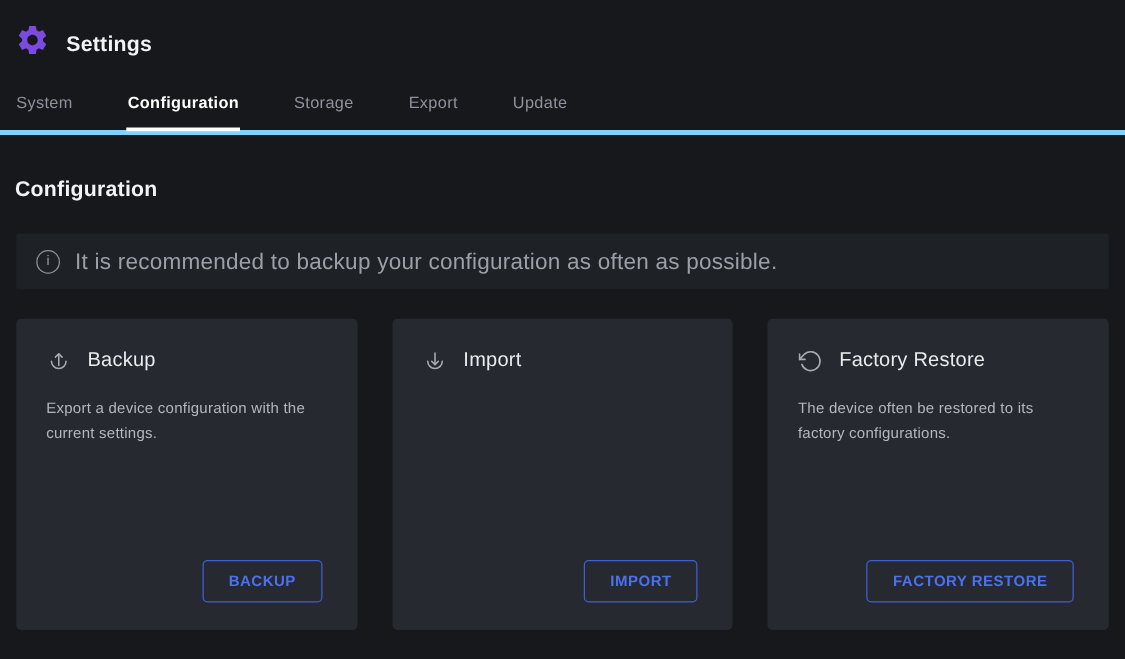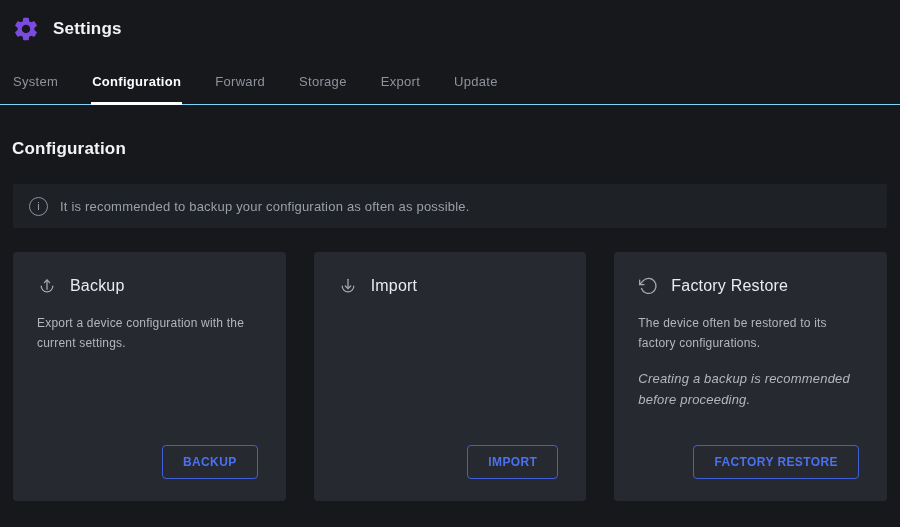--- a/index.html
+++ b/index.html
@@ -3,40 +3,40 @@
 <meta charset="utf-8">
 <style>
   * { margin:0; padding:0; box-sizing:border-box; }
   html,body { width:900px; height:527px; overflow:hidden; }
   body {
     background:#17181c;
     font-family:"Liberation Sans", sans-serif;
     color:#c6c9ce;
   }
   
-  .app-header { display:flex; align-items:center; gap:13px; padding:12px 12px 0 12px; height:46px; }
+  .app-header { display:flex; align-items:flex-end; gap:13px; padding:12px 12px 0 12px; height:46px; }
   .app-header .gear { width:28px; height:28px; display:inline-flex; }
   .app-title { font-size:17px; font-weight:700; color:#f2f3f5; letter-spacing:0.2px; }
 
   
-  .tabs { display:flex; gap:32px; padding:0 12px; margin-top:20px; border-bottom:1px solid #7dd3fc; }
+  .tabs { display:flex; gap:42px; padding:0 12px; margin-top:20px; border-bottom:4px solid #7dd3fc; }
   .tab { font-size:13px; color:#8e939b; padding:8px 1px 15px; cursor:pointer; position:relative; letter-spacing:0.3px; }
   .tab.active { color:#ffffff; font-weight:700; }
   .tab.active::after { content:""; position:absolute; left:0; right:0; bottom:-1px; height:3px; background:#ffffff; }
 
   
   .page-heading { font-size:17px; font-weight:700; color:#f2f3f5; margin:34px 12px 0 12px; letter-spacing:0.2px; }
 
   
   .banner { margin:25px 13px 0 13px; background:#1e2126; border-radius:2px; height:44px;
             display:flex; align-items:center; gap:12px; padding:0 16px; }
   .info-circle { width:19px; height:19px; border:1px solid #8f949b; border-radius:50%;
                  display:inline-flex; align-items:center; justify-content:center;
                  font-size:11px; color:#9aa0a7; flex:0 0 auto; font-style:normal; }
-  .banner-text { font-size:13px; color:#9aa0a7; letter-spacing:0.2px; }
+  .banner-text { font-size:18px; color:#9aa0a7; letter-spacing:0.2px; }
 
   
   .cards { display:grid; grid-template-columns:repeat(3,1fr); gap:28px; margin:24px 13px 0 13px; }
   .card { background:#26292f; border-radius:4px; padding:24px 24px 22px 24px; min-height:249px;
           display:flex; flex-direction:column; }
   .card-head { display:flex; align-items:center; gap:13px; margin-bottom:18px; }
   .card-icon { width:20px; height:20px; display:inline-flex; color:#a7acb3; }
   .card-icon svg { width:20px; height:20px; }
   .card-title { font-size:16px; color:#e9ebee; font-weight:500; letter-spacing:0.2px; }
   .card-body { font-size:12px; color:#b3b7bd; line-height:1.65; letter-spacing:0.2px; max-width:235px; }
@@ -54,21 +54,20 @@
     <svg viewBox="0 0 24 24" fill="#7b4be0">
       <path d="M19.14,12.94c0.04-0.3,0.06-0.61,0.06-0.94c0-0.32-0.02-0.64-0.07-0.94l2.03-1.58c0.18-0.14,0.23-0.41,0.12-0.61 l-1.92-3.32c-0.12-0.22-0.37-0.29-0.59-0.22l-2.39,0.96c-0.5-0.38-1.03-0.7-1.62-0.94L14.4,2.81c-0.04-0.24-0.24-0.41-0.48-0.41 h-3.84c-0.24,0-0.43,0.17-0.47,0.41L9.25,5.35C8.66,5.59,8.12,5.92,7.63,6.29L5.24,5.33c-0.22-0.08-0.47,0-0.59,0.22L2.74,8.87 C2.62,9.08,2.66,9.34,2.86,9.48l2.03,1.58C4.84,11.36,4.8,11.69,4.8,12s0.02,0.64,0.07,0.94l-2.03,1.58 c-0.18,0.14-0.23,0.41-0.12,0.61l1.92,3.32c0.12,0.22,0.37,0.29,0.59,0.22l2.39-0.96c0.5,0.38,1.03,0.7,1.62,0.94l0.36,2.54 c0.05,0.24,0.24,0.41,0.48,0.41h3.84c0.24,0,0.44-0.17,0.47-0.41l0.36-2.54c0.59-0.24,1.13-0.56,1.62-0.94l2.39,0.96 c0.22,0.08,0.47,0,0.59-0.22l1.92-3.32c0.12-0.22,0.07-0.47-0.12-0.61L19.14,12.94z M12,15.6c-1.98,0-3.6-1.62-3.6-3.6 s1.62-3.6,3.6-3.6s3.6,1.62,3.6,3.6S13.98,15.6,12,15.6z"></path>
     </svg>
   </span>
   <span class="app-title">Settings</span>
 </div>
 
 <div class="tabs">
   <span class="tab">System</span>
   <span class="tab active">Configuration</span>
-  <span class="tab">Forward</span>
   <span class="tab">Storage</span>
   <span class="tab">Export</span>
   <span class="tab">Update</span>
 </div>
 
 <div class="page-heading">Configuration</div>
 
 <div class="banner">
   <span class="info-circle">i</span>
   <span class="banner-text">It is recommended to backup your configuration as often as possible.</span>
@@ -115,19 +114,18 @@
     <div class="card-head">
       <span class="card-icon">
         <svg viewBox="0 0 24 24" fill="none" stroke="currentColor" stroke-width="1.5" stroke-linecap="round" stroke-linejoin="round">
           <polyline points="2 5 2 10.2 7.2 10.2"></polyline>
           <path d="M4.2 15 a9 9 0 1 0 1.9-9.2 L2 10.2"></path>
         </svg>
       </span>
       <span class="card-title">Factory Restore</span>
     </div>
     <p class="card-body">The device often be restored to its factory configurations.</p>
-    <p class="card-note">Creating a backup is recommended before proceeding.</p>
     <div class="card-actions">
       <button class="btn">FACTORY RESTORE</button>
     </div>
   </div>
 
 </div>
 
 </body></html>

